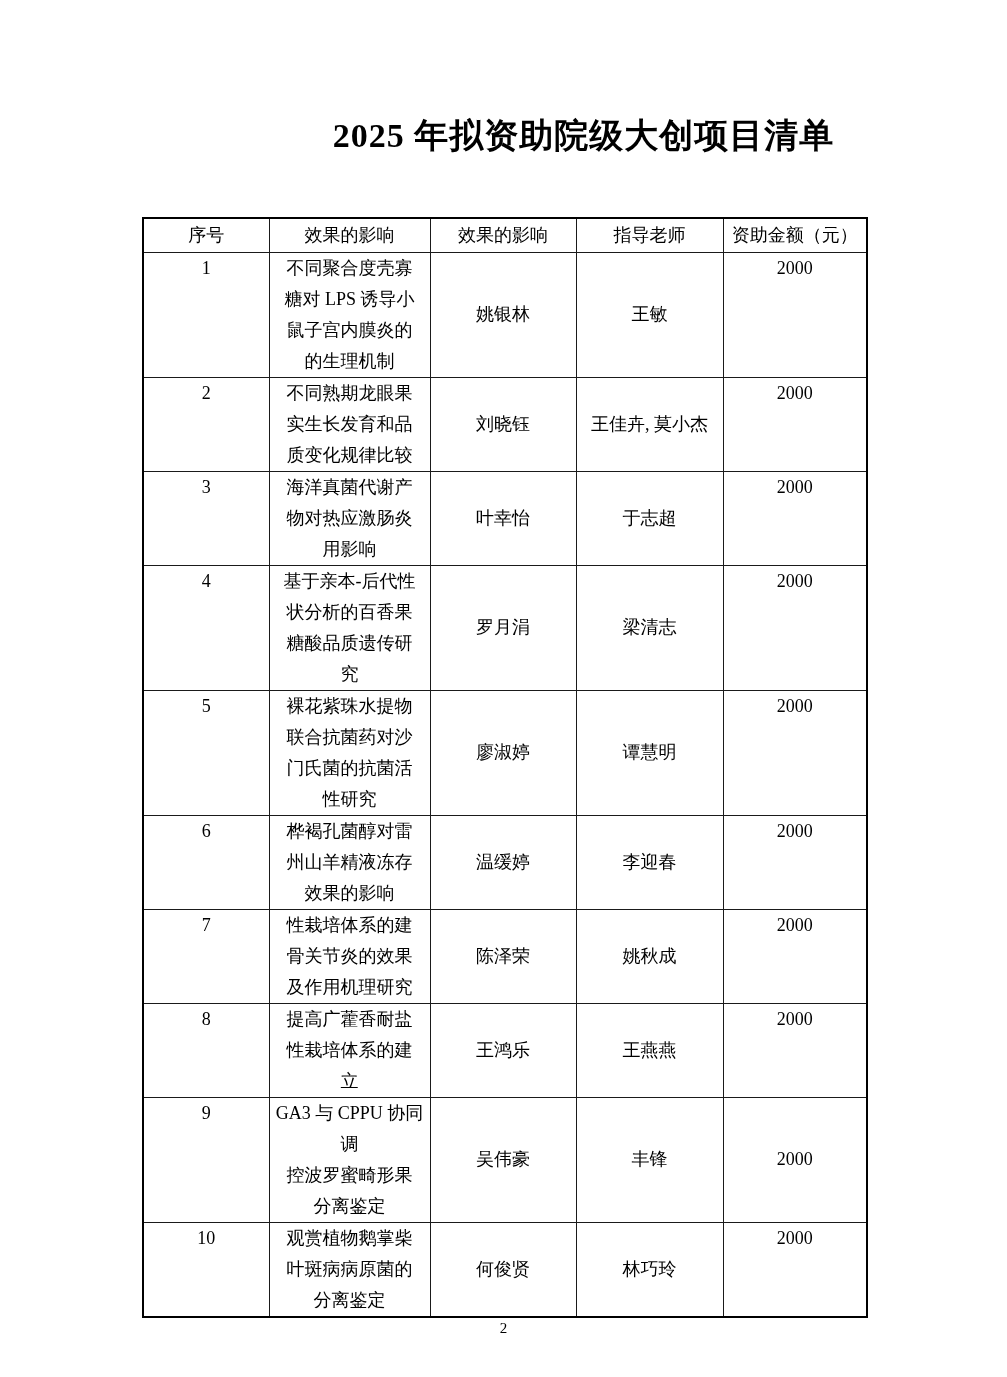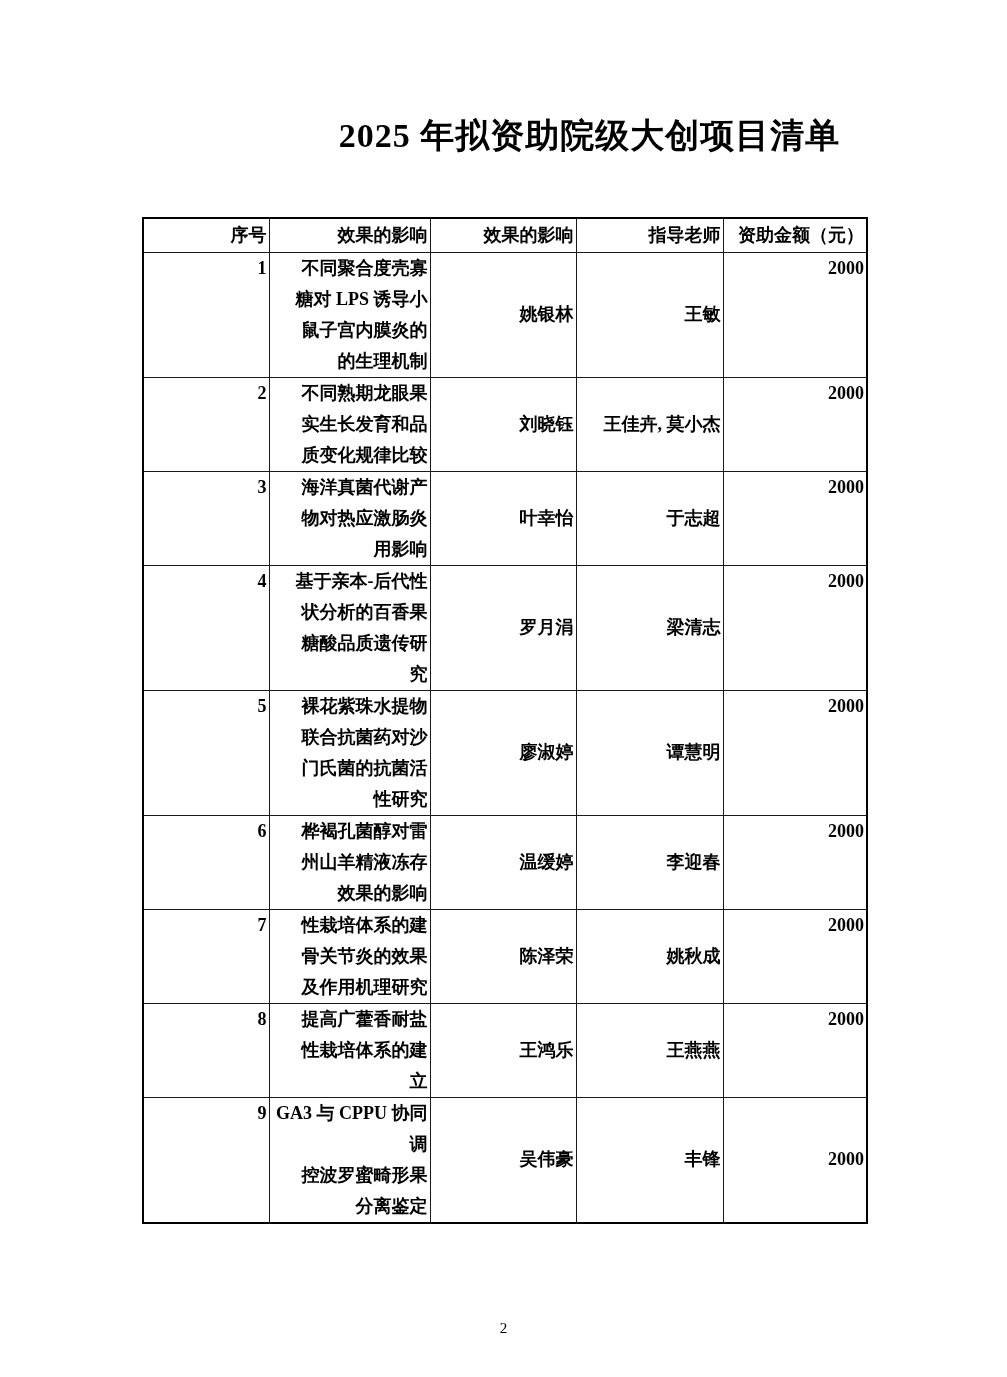--- a/index.html
+++ b/index.html
@@ -23,40 +23,40 @@
     width: 100%;
     text-align: center;
     font-size: 34px;
     font-weight: bold;
     line-height: 48px;
     letter-spacing: 1px;
   }
   .doc-title .title-inner {
     display: inline-block;
     position: relative;
-    left: 64px;
+    left: 58px;
     margin-left: 44px;
   }
   table.projects {
     position: absolute;
     left: 142px;
     top: 217px;
     width: 724px;
     border-collapse: collapse;
     table-layout: fixed;
     border: 2px solid #000000;
     font-size: 18px;
   }
   table.projects th,
   table.projects td {
     border: 1px solid #1a1a1a;
-    text-align: right;
+    text-align: center;
     line-height: 31px;
     padding: 0 2px;
-    font-weight: bold;
+    font-weight: normal;
     overflow: hidden;
   }
   table.projects thead th {
     height: 34px;
     line-height: 32px;
     vertical-align: middle;
   }
   td.v-top  { vertical-align: top; }
   td.v-mid  { vertical-align: middle; }
   td.name-cell {
@@ -179,18 +179,27 @@
       </tr>
       <tr class="h-3">
         <td class="v-top">9</td>
         <td class="name-cell">GA3 与 CPPU 协同调
 控波罗蜜畸形果
 分离鉴定</td>
         <td class="v-mid">吴伟豪</td>
         <td class="v-mid">丰锋</td>
         <td class="v-mid">2000</td>
       </tr>
+      <tr class="h-3">
+        <td class="v-top">10</td>
+        <td class="name-cell">观赏植物鹅掌柴
+叶斑病病原菌的
+分离鉴定</td>
+        <td class="v-mid">何俊贤</td>
+        <td class="v-mid">林巧玲</td>
+        <td class="v-top">2000</td>
+      </tr>
     </tbody>
   </table>
 
   <div class="page-number">2</div>
 
 </div>
 
 </body></html>

